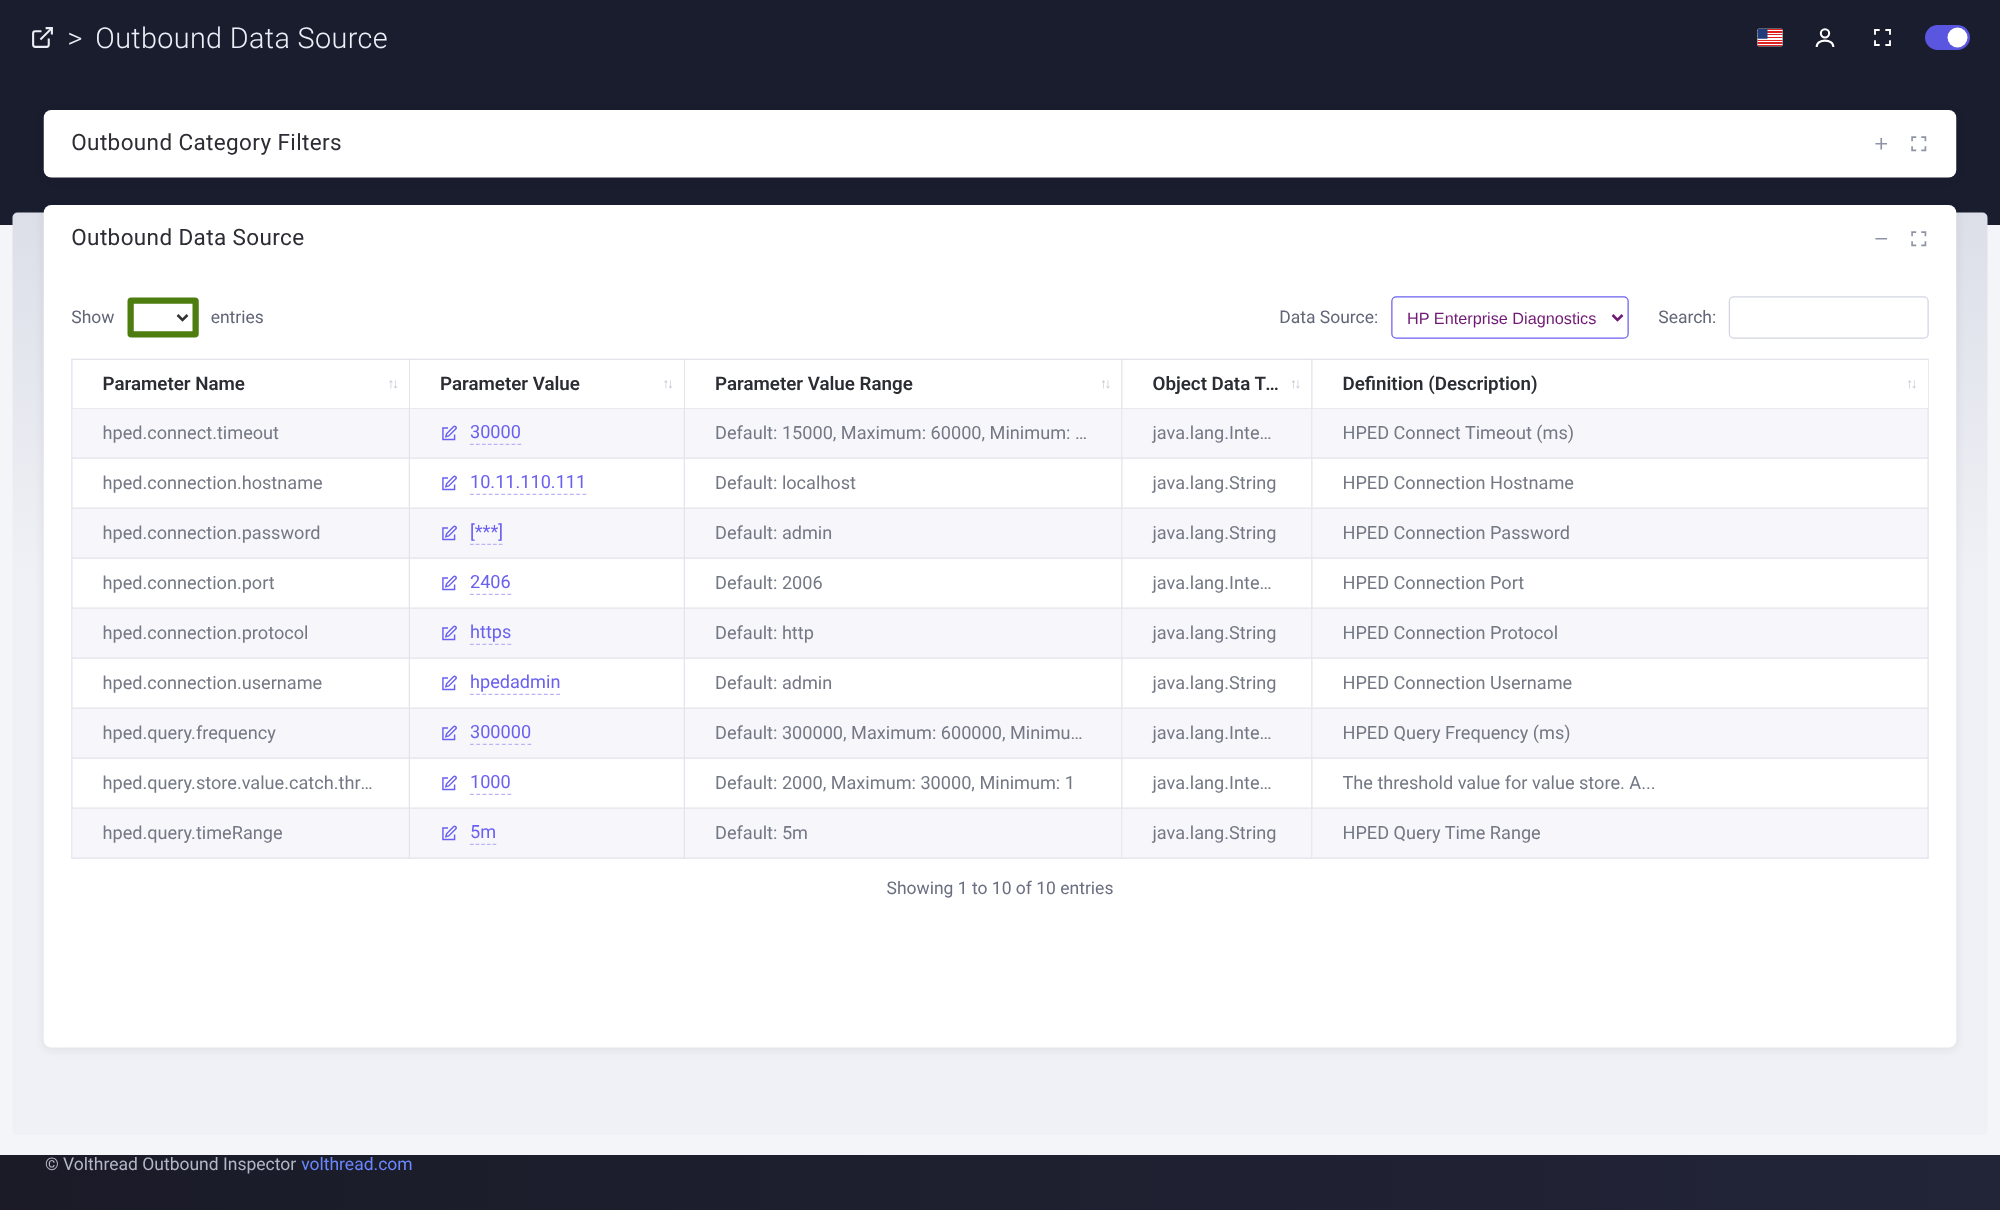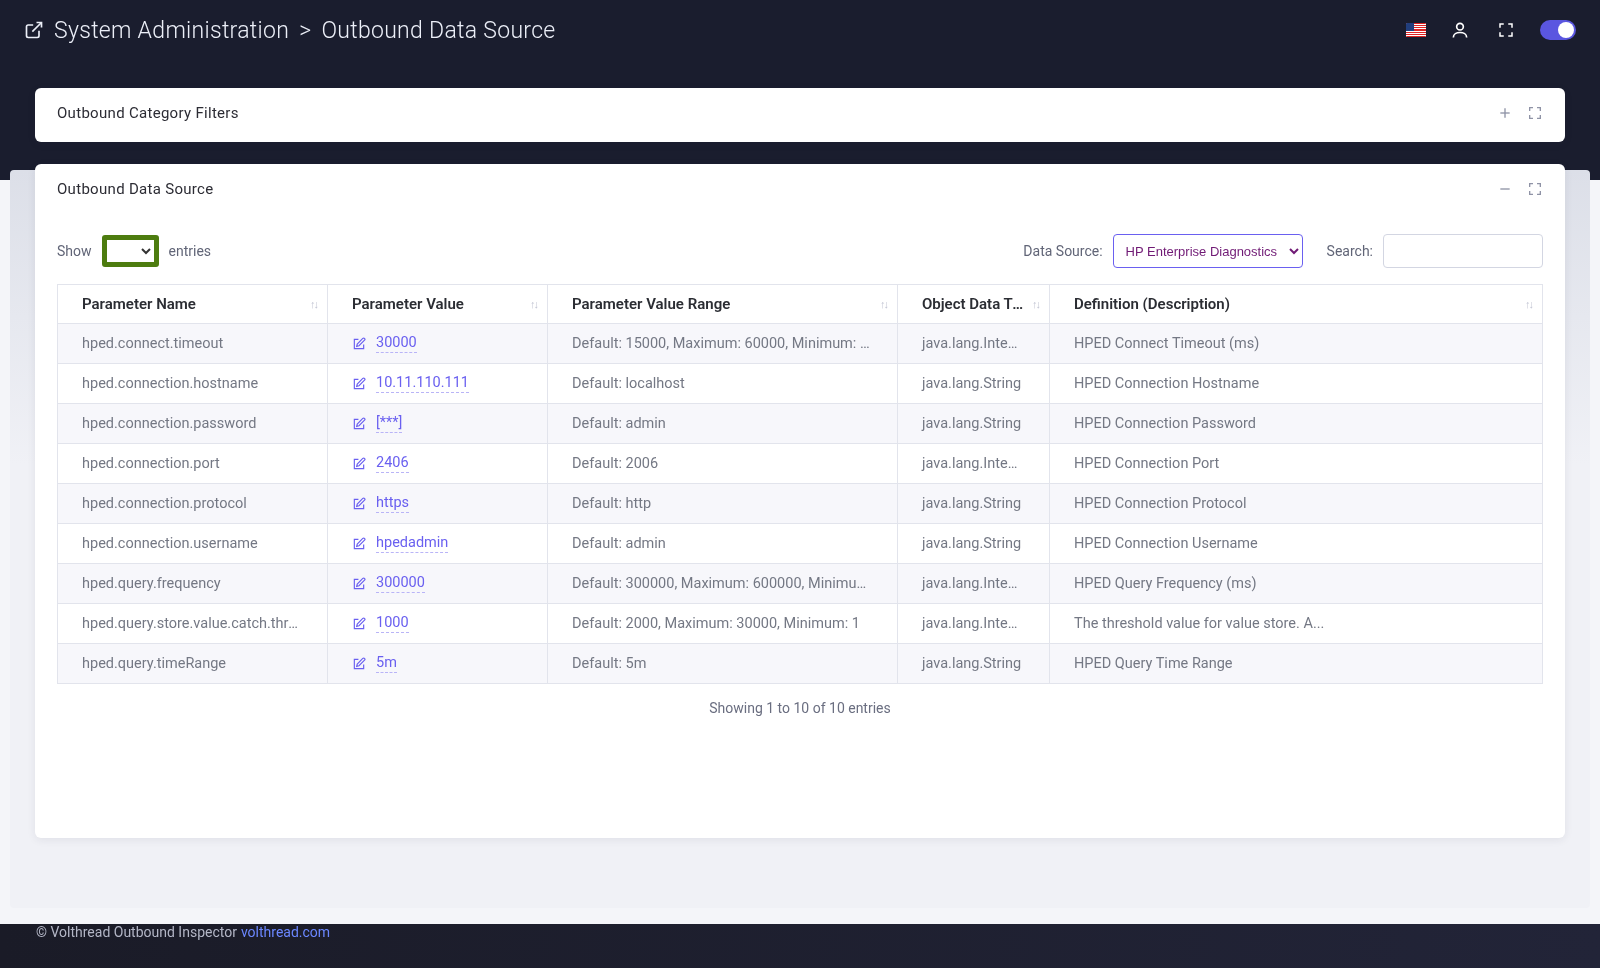--- a/index.html
+++ b/index.html
@@ -40,21 +40,21 @@
   
   .card {
     position:absolute; left:35px; right:35px;
     background:#fff; border-radius:6px;
     box-shadow:0 2px 8px rgba(40,40,60,0.08);
   }
   .card-head {
     display:flex; align-items:center; justify-content:space-between;
     padding:16px 22px;
   }
-  .card-title { font-size:15px; font-weight:400; letter-spacing:0.3px; color:#2c2c34; }
+  .card-title { font-size:18px; font-weight:400; letter-spacing:0.3px; color:#2c2c34; }
   .card-actions { display:flex; gap:14px; color:#8f93a6; }
   .card-actions .ci { width:16px; height:16px; cursor:pointer; }
 
   
   #filters-card { top:88px; height:54px; }
   
   #ds-card { top:164px; bottom:130px; padding-bottom:8px; }
   #ds-body { padding:6px 22px 12px 22px; }
 
   
@@ -116,21 +116,20 @@
 
 <div class="bg-soft"></div>
 
 <div class="topbar">
   <div class="breadcrumb">
     <svg class="ext-icon" viewBox="0 0 24 24" fill="none" stroke="currentColor" stroke-width="2">
       <path d="M18 13v6a2 2 0 0 1-2 2H5a2 2 0 0 1-2-2V8a2 2 0 0 1 2-2h6"></path>
         <polyline points="15 3 21 3 21 9"></polyline>
         <line x1="10" y1="14" x2="21" y2="3"></line>
     </svg>
-    <span>System Administration</span>
     <span>&gt;</span>
     <span>Outbound Data Source</span>
   </div>
   <div class="topbar-right">
     <span class="flag"></span>
     <span class="icon-btn">
       <svg viewBox="0 0 24 24" width="20" height="20" fill="none" stroke="currentColor" stroke-width="2">
           <circle cx="12" cy="8" r="4"></circle>
           <path d="M4 21c0-4 4-6 8-6s8 2 8 6"></path>
         </svg>

